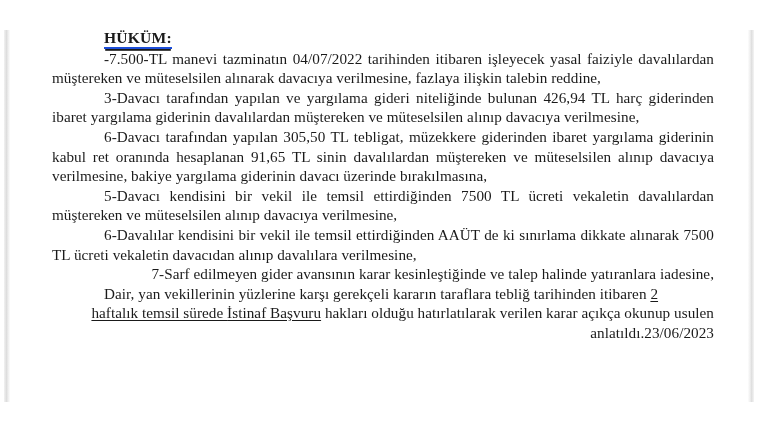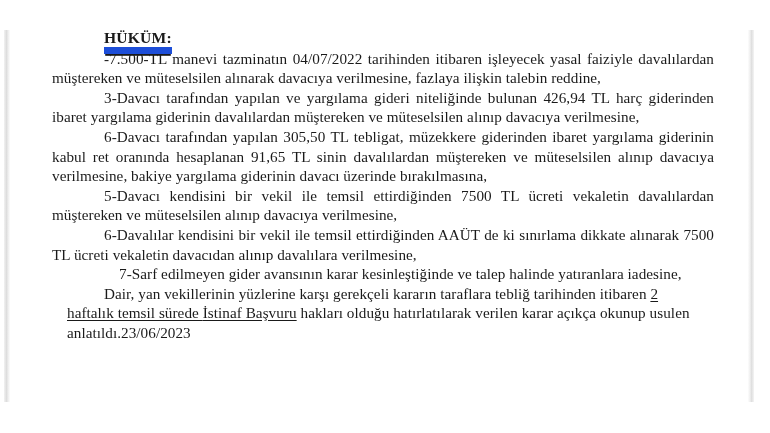--- a/index.html
+++ b/index.html
@@ -47,39 +47,39 @@
   }
 
   .heading {
     font-weight: bold;
     font-size: 15.6px;
     padding-left: 52px;
     letter-spacing: 0.2px;
     margin-bottom: 1px;
   }
   .heading .dbl-underline {
-    border-bottom: 7px solid #1d4ed8;
+    border-bottom: 2px solid #1d4ed8;
     box-shadow: 0 3px 0 -1.2px #1a1a1a;
     padding-bottom: 1px;
   }
 
   .line-center-ish {
     padding-left: 55px;
     letter-spacing: 0.25px;
   }
 
   p.para {
     margin: 0;
     text-align: justify;
     text-justify: inter-word;
     text-indent: 52px;
     letter-spacing: 0.05px;
   }
   p.para.noindent { text-indent: 0; }
-  p.para.nojustify { text-align: left; margin-left: 15px; }
+  p.para.nojustify { text-align: right; margin-left: 15px; }
 
   .u { text-decoration: underline; text-underline-offset: 2px; }
 
   .last-block { margin-top: 0; }
 </style>
 </head>
 <body>
 
 <div class="page">
 

